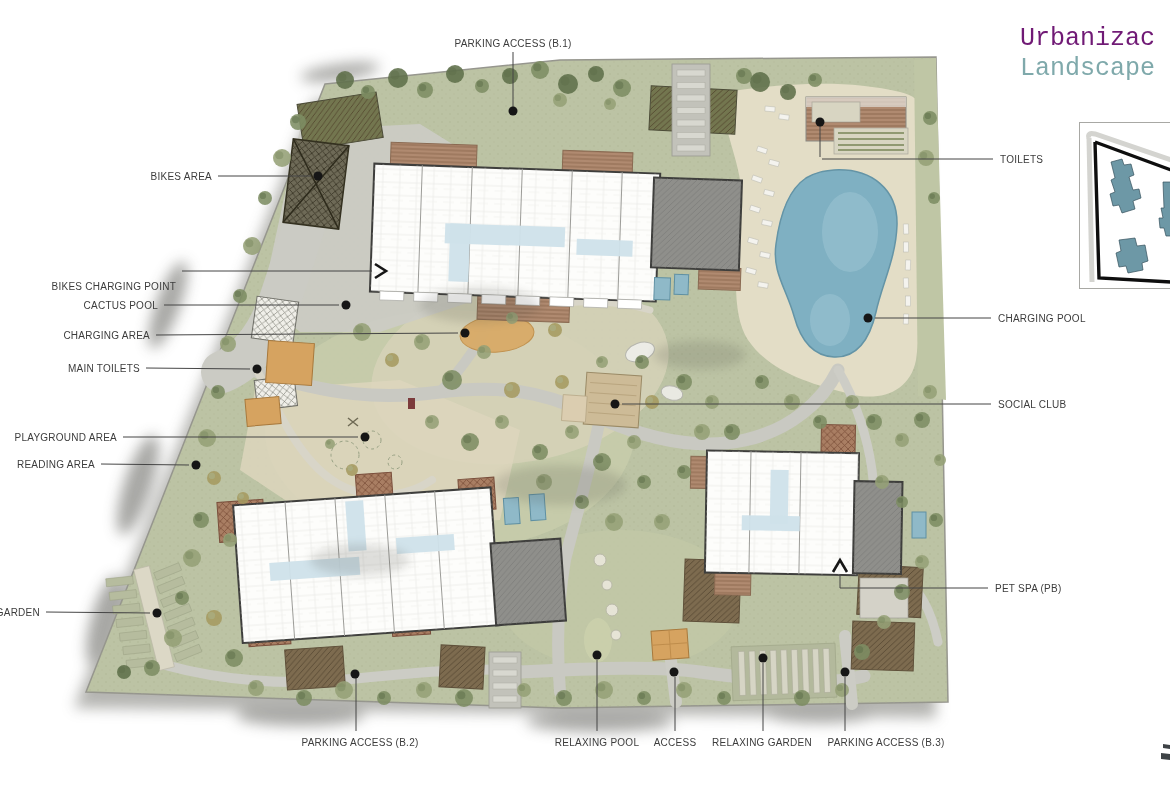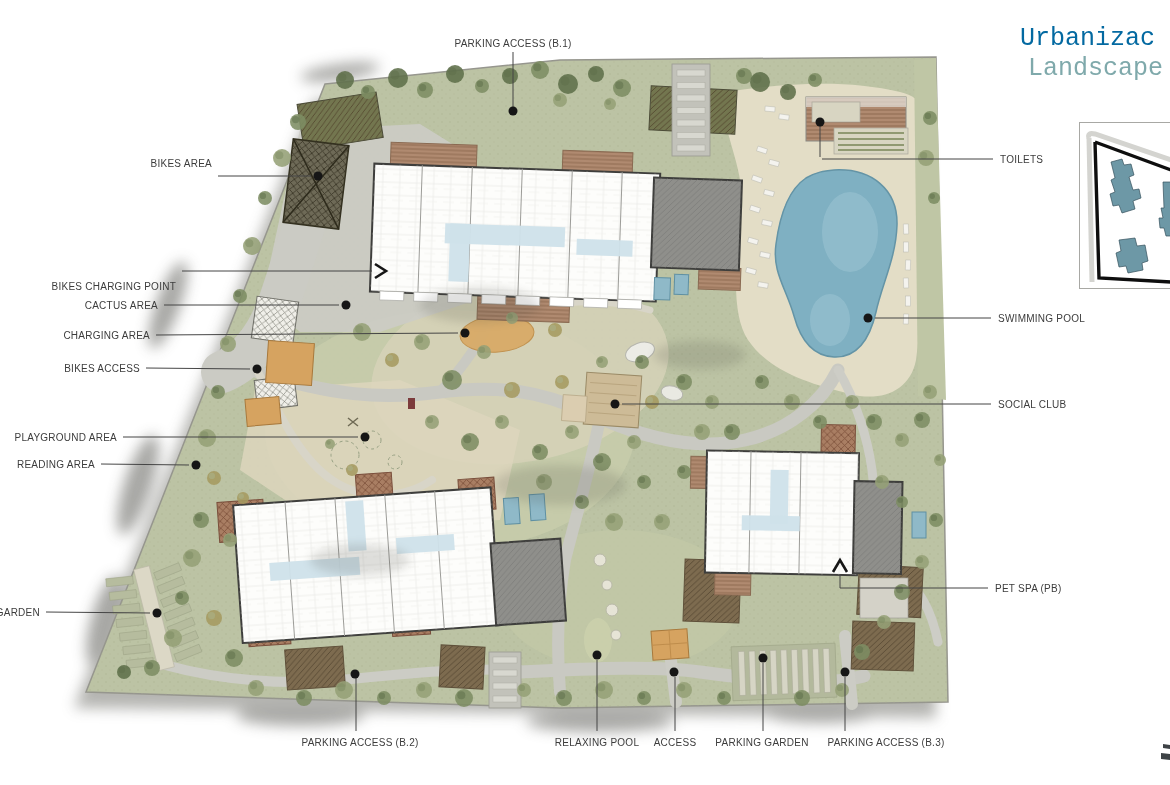--- a/index.html
+++ b/index.html
@@ -6,22 +6,22 @@
   body{width:1170px;height:785px;position:relative;overflow:hidden;background:#ffffff;
        font-family:"Liberation Sans",sans-serif;}
   .plan-svg{position:absolute;left:0;top:0;z-index:1;}
   .ann-svg{position:absolute;left:0;top:0;z-index:3;pointer-events:none;}
   .callout{position:absolute;z-index:4;font-size:10px;line-height:12px;letter-spacing:.25px;
            color:#3c3c3c;white-space:nowrap;font-weight:400;}
   .callout.center{transform:translateX(-50%);}
   .title-block{position:absolute;left:1020px;top:24px;z-index:5;
                font-family:"Liberation Mono",monospace;font-size:25px;line-height:30px;
                white-space:nowrap;}
-  .title-line1{color:#0369a1;}
-  .title-line2{color:#7fa9ab;margin-left:8px;}
+  .title-line1{color:#701a75;}
+  .title-line2{color:#7fa9ab;}
   .keymap{position:absolute;left:1079px;top:122px;z-index:5;}
   .logo-frag{position:absolute;left:1156px;top:742px;z-index:5;}
 </style>
 </head>
 <body>
 
 <svg class="plan-svg" width="1170" height="785" viewBox="0 0 1170 785">
   <defs>
     <filter id="soft" x="-40%" y="-40%" width="180%" height="180%">
         <feGaussianBlur stdDeviation="7"></feGaussianBlur>
@@ -584,36 +584,36 @@
     <circle cx="615" cy="404" r="4.5"></circle>
     <circle cx="868" cy="318" r="4.5"></circle>
     <circle cx="820" cy="122" r="4.5"></circle>
   </g>
   <g stroke="#161616" stroke-width="2.6" fill="none">
     <path d="M375 264 L386 271 L375 278"></path>
     <path d="M833 572 L840 560 L847 572"></path>
   </g>
 </svg>
 
-<div class="callout" style="right:958px;top:158px">BIKES AREA</div>
+<div class="callout" style="right:958px;top:171px">BIKES AREA</div>
 <div class="callout" style="right:994px;top:281px">BIKES CHARGING POINT</div>
-<div class="callout" style="right:1012px;top:300px">CACTUS AREA</div>
+<div class="callout" style="right:1012px;top:300px">CACTUS POOL</div>
 <div class="callout" style="right:1020px;top:330px">CHARGING AREA</div>
-<div class="callout" style="right:1030px;top:363px">BIKES ACCESS</div>
+<div class="callout" style="right:1030px;top:363px">MAIN TOILETS</div>
 <div class="callout" style="right:1053px;top:432px">PLAYGROUND AREA</div>
 <div class="callout" style="right:1075px;top:459px">READING AREA</div>
 <div class="callout" style="right:1130px;top:607px">GARDEN</div>
 <div class="callout center" style="left:513px;top:38px">PARKING ACCESS (B.1)</div>
 <div class="callout center" style="left:360px;top:737px">PARKING ACCESS (B.2)</div>
 <div class="callout center" style="left:597px;top:737px">RELAXING POOL</div>
 <div class="callout center" style="left:675px;top:737px">ACCESS</div>
-<div class="callout center" style="left:762px;top:737px">PARKING GARDEN</div>
+<div class="callout center" style="left:762px;top:737px">RELAXING GARDEN</div>
 <div class="callout center" style="left:886px;top:737px">PARKING ACCESS (B.3)</div>
 <div class="callout" style="left:1000px;top:154px">TOILETS</div>
-<div class="callout" style="left:998px;top:313px">SWIMMING POOL</div>
+<div class="callout" style="left:998px;top:313px">CHARGING POOL</div>
 <div class="callout" style="left:998px;top:399px">SOCIAL CLUB</div>
 <div class="callout" style="left:995px;top:583px">PET SPA (PB)</div>
 
 <div class="title-block">
   <div class="title-line1">Urbanizac</div>
   <div class="title-line2">Landscape</div>
 </div>
 
 <svg class="keymap" width="92" height="168" viewBox="0 0 92 168">
   <rect x=".5" y=".5" width="95" height="166" fill="#ffffff" stroke="#a8a8a4"></rect>

